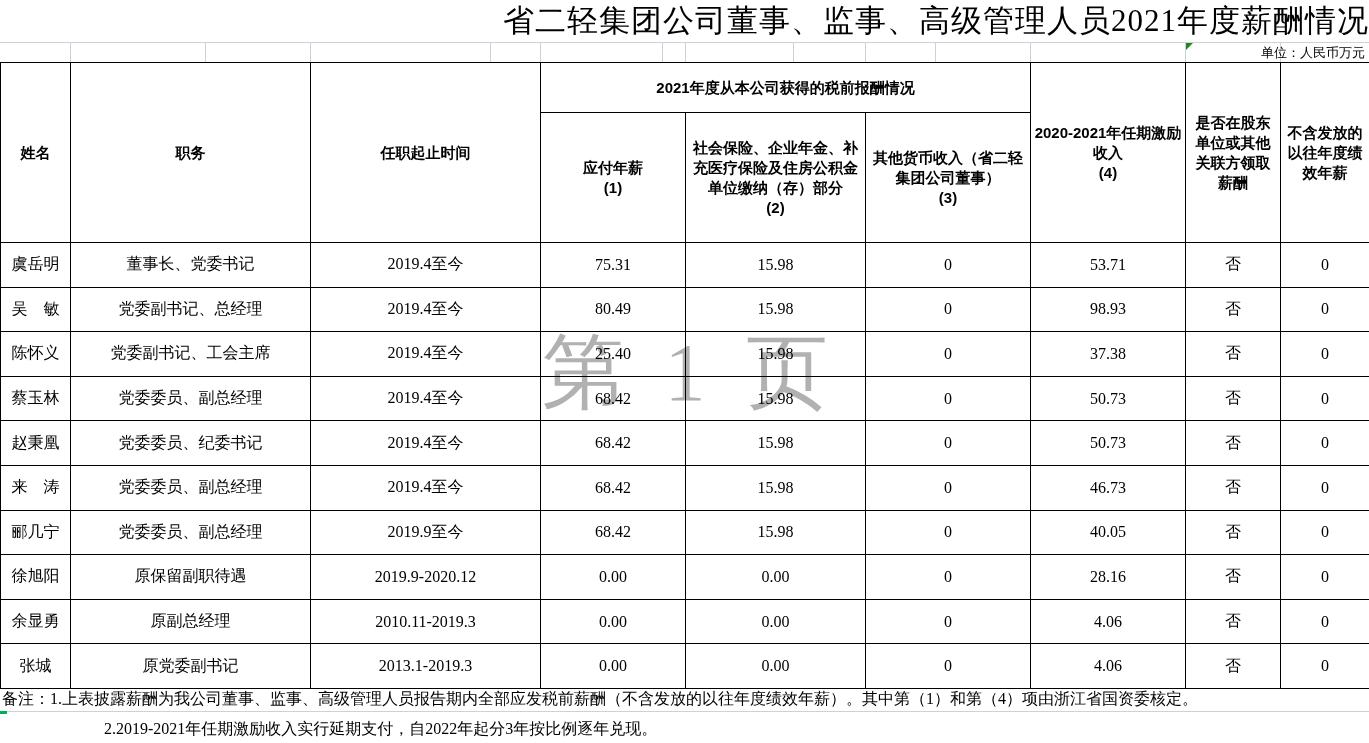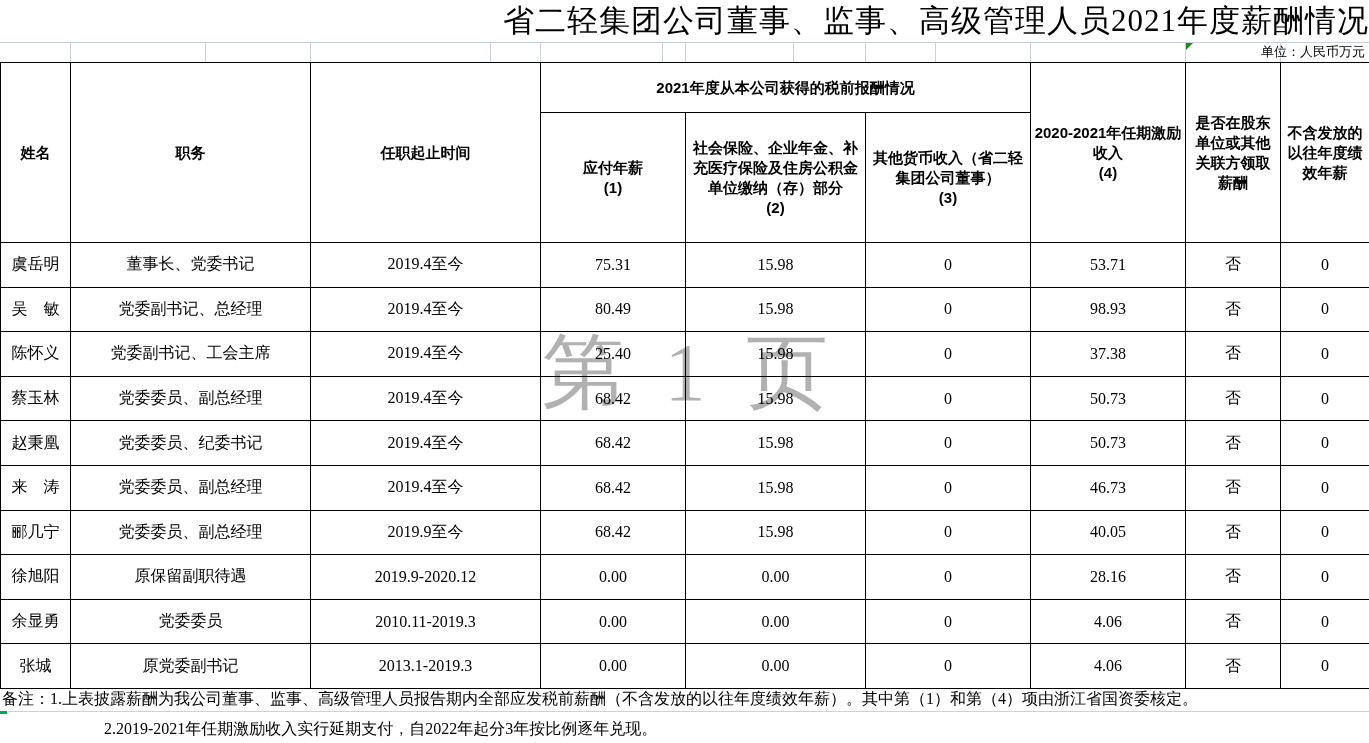--- a/index.html
+++ b/index.html
@@ -6,21 +6,21 @@
   html,body { width:1369px; height:743px; background:#fff; overflow:hidden; position:relative;
     font-family:"Liberation Serif","DejaVu Serif",serif; color:#000; }
 
   .page-title { position:absolute; top:0; left:0; width:1369px; height:42px; line-height:42px;
     text-align:right; font-size:31px; letter-spacing:1px; font-family:"Liberation Serif","DejaVu Serif",serif; }
 
   .grid-hline { position:absolute; height:1px; background:#ccd2dc; }
   .grid-vline { position:absolute; width:1px; background:#ccd2dc; }
 
   .unit-label { position:absolute; top:44px; right:4px; height:18px; line-height:18px;
-    font-size:13px; font-family:Liberation Mono, monospace; }
+    font-size:13px; font-family:Liberation Sans, sans-serif; }
 
   .corner-triangle { position:absolute; left:1186px; top:43px; width:0; height:0;
     border-top:7px solid #1e8a1e; border-right:7px solid transparent; }
 
   .watermark { position:absolute; left:542px; top:328px; font-size:82px; line-height:90px;
     letter-spacing:10px; color:#9c9c9c; opacity:0.78; white-space:nowrap;
     font-family:"Liberation Serif","DejaVu Serif",serif; z-index:0; pointer-events:none; }
 
   table.salary { position:absolute; top:62px; left:0; width:1369px; border-collapse:collapse;
     table-layout:fixed; z-index:1; background:transparent; }
@@ -187,21 +187,21 @@
         <td>2019.9-2020.12</td>
         <td>0.00</td>
         <td>0.00</td>
         <td>0</td>
         <td>28.16</td>
         <td>否</td>
         <td>0</td>
       </tr>
       <tr>
         <td>余显勇</td>
-        <td>党委委员</td>
+        <td>原副总经理</td>
         <td>2010.11-2019.3</td>
         <td>0.00</td>
         <td>0.00</td>
         <td>0</td>
         <td>4.06</td>
         <td>否</td>
         <td>0</td>
       </tr>
       <tr>
         <td>张城</td>

